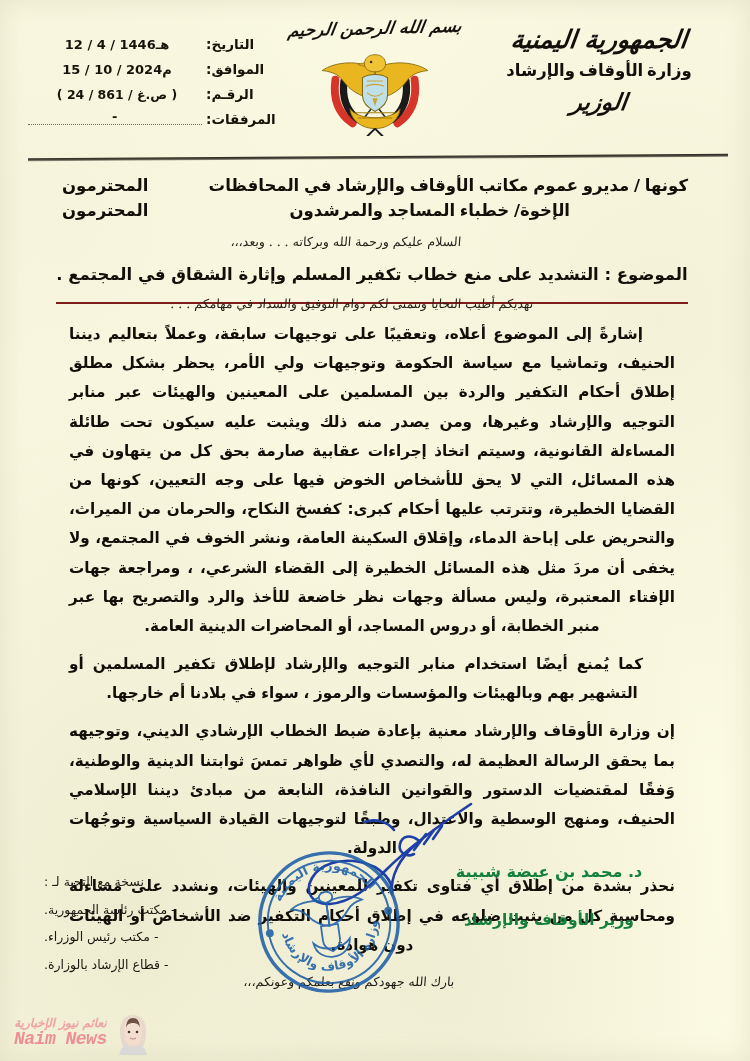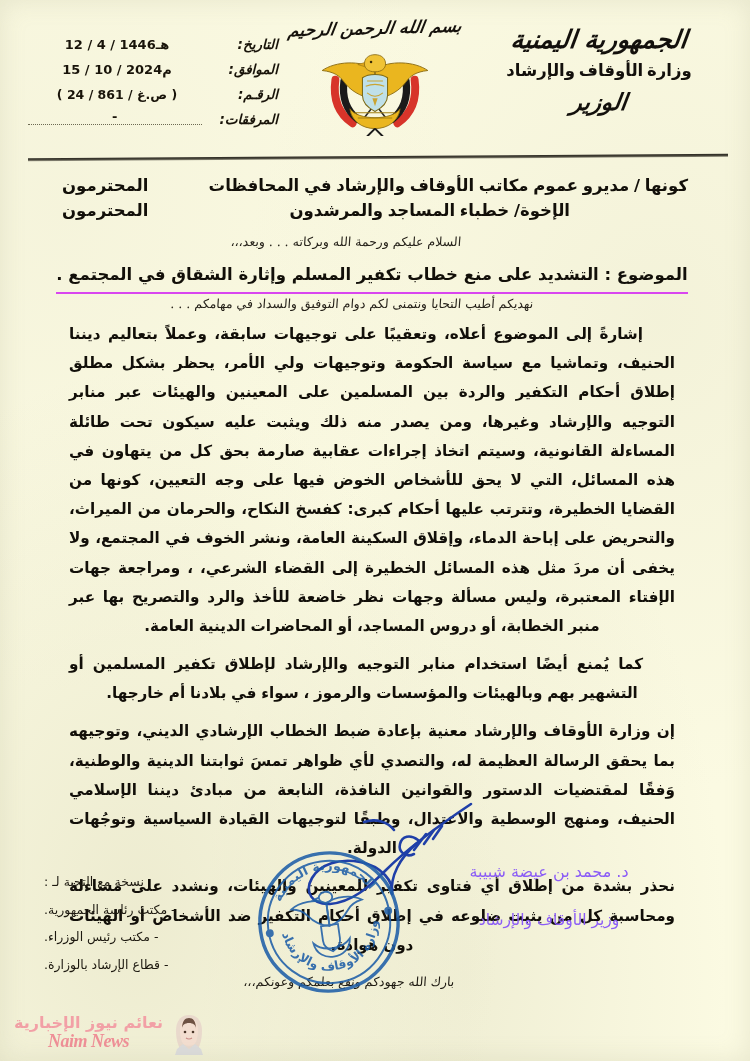--- a/index.html
+++ b/index.html
@@ -108,21 +108,21 @@
     color: #181309;
     font-size: 13.5px;
     font-weight: 700;
   }
   .meta-row {
     display: flex;
     align-items: baseline;
     height: 25px;
     white-space: nowrap;
   }
-  .meta-label { width: 72px; flex: 0 0 72px; text-align: right; letter-spacing: -0.3px; font-style: italic;}
+  .meta-label { width: 72px; flex: 0 0 72px; text-align: left; letter-spacing: -0.3px;}
   .meta-val {
     flex: 1;
     text-align: center;
     direction: ltr;
     font-size: 13px;
     letter-spacing: .5px;
   }
   .meta-val.num { letter-spacing: 0; font-size: 12.5px; }
   .meta-val.dots {
     border-bottom: 1.5px dotted #6d6a52;
@@ -172,22 +172,22 @@
   }
 
   .subject {
     text-align: center;
     margin: 16px 0 0;
     font-size: 16.5px;
     font-weight: 700;
     letter-spacing: -0.4px;
   }
   .subject span {
-    border-bottom: 2px solid #d946ef;
-    padding-bottom: 8px;
+    border-bottom: 2px solid #7f1d1d;
+    padding-bottom: 18px;
   }
 
   .courtesy {
     font-family: "DejaVu Serif", "Liberation Serif", serif;
     font-size: 12.5px;
     text-align: center;
     margin: 12px 40px 0 0;
     color: #26221a;
     letter-spacing: -0.5px;
     transform: skewX(-4deg);
@@ -215,22 +215,22 @@
     transform: skewX(-4deg);
   }
 
   
   .sign-block {
     position: absolute;
     top: 862px;
     right: 86px;
     width: 230px;
     text-align: center;
-    font-weight: 400;
-    color: #8b5cf6;
+    font-weight: 700;
+    color: #15803d;
   }
   .sign-name { font-size: 16px; letter-spacing: -0.4px; }
   .sign-title { font-size: 15.5px; margin-top: 30px; letter-spacing: -0.4px; }
 
   .signature-mark {
     position: absolute;
     top: 800px;
     left: 268px;
     width: 215px;
     height: 120px;
@@ -265,27 +265,28 @@
     position: absolute;
     bottom: 6px;
     left: 14px;
     display: flex;
     align-items: center;
     gap: 6px;
     direction: rtl;
   }
   .wm-text { text-align: center; line-height: 1.05; }
   .wm-ar {
-    font-size: 16px;
+    font-size: 12px;
     font-weight: 700;
     color: #f2a0a6;
     letter-spacing: -0.5px;
+    font-style: italic;
   }
   .wm-en {
-    font-family: Liberation Serif, serif;
+    font-family: Liberation Mono, monospace;
     font-size: 18px;
     font-weight: 700;
     color: #ef8f97;
     font-style: italic;
     letter-spacing: -0.5px;
     direction: ltr;
   }
   .wm-avatar { width: 40px; height: 44px; }
 </style>
 </head>

